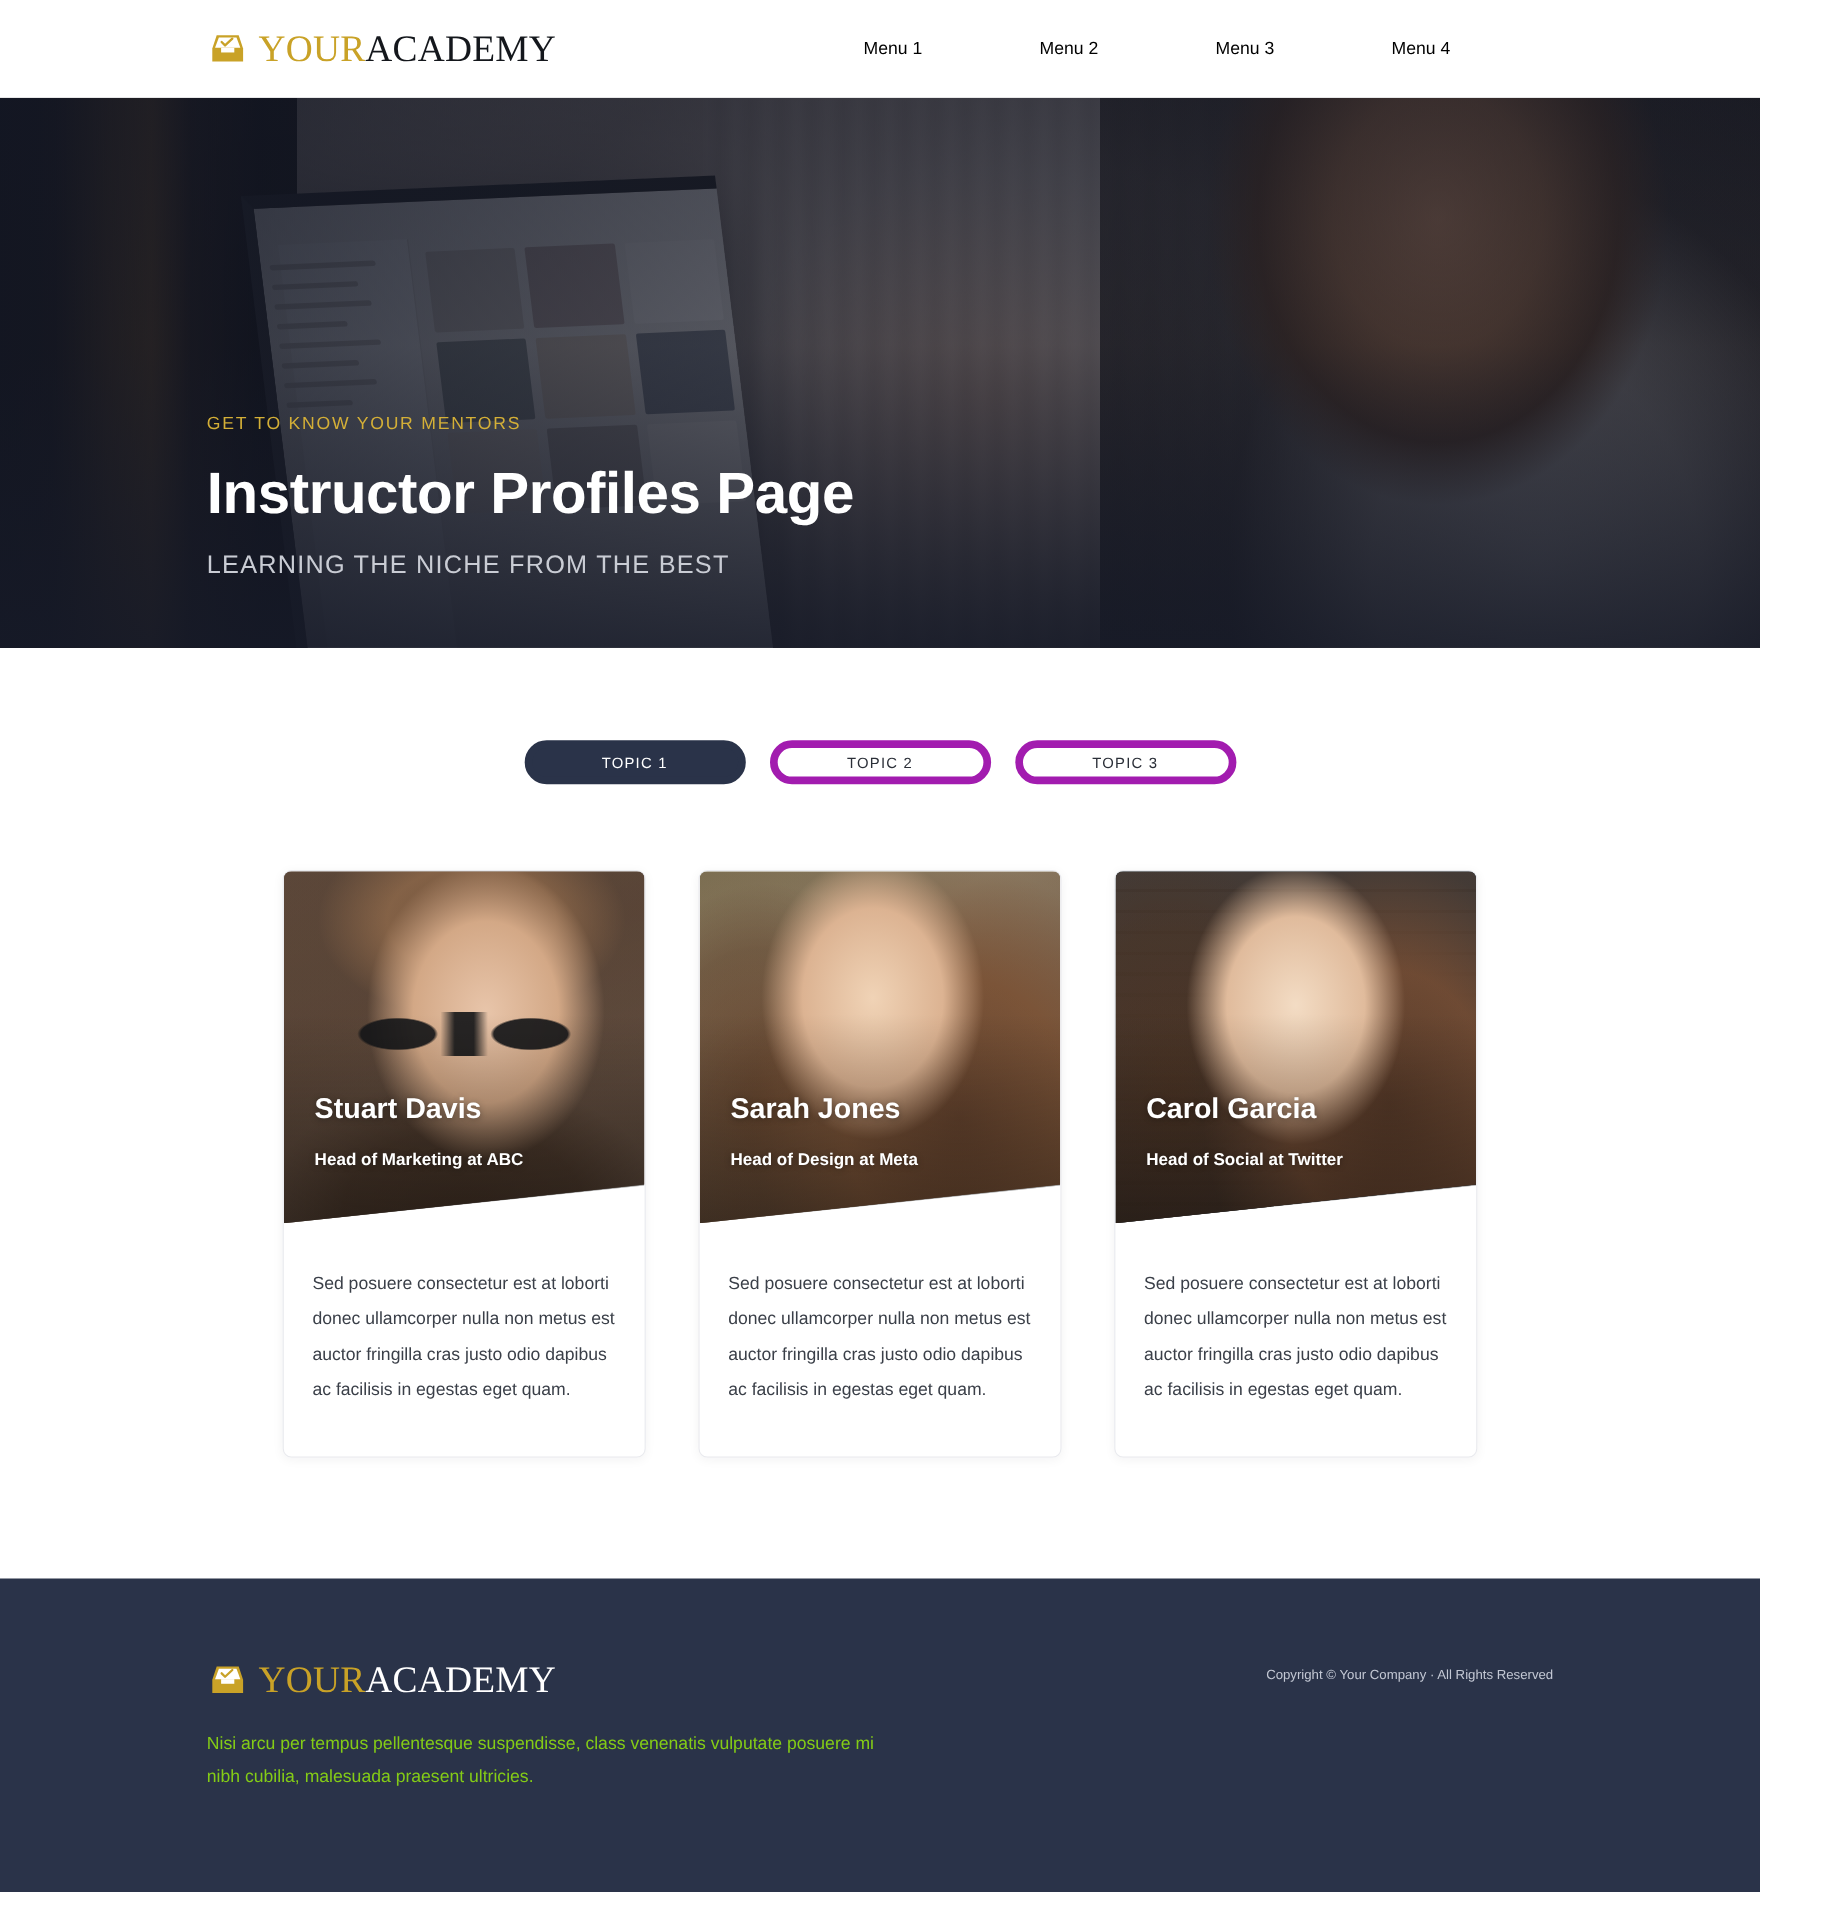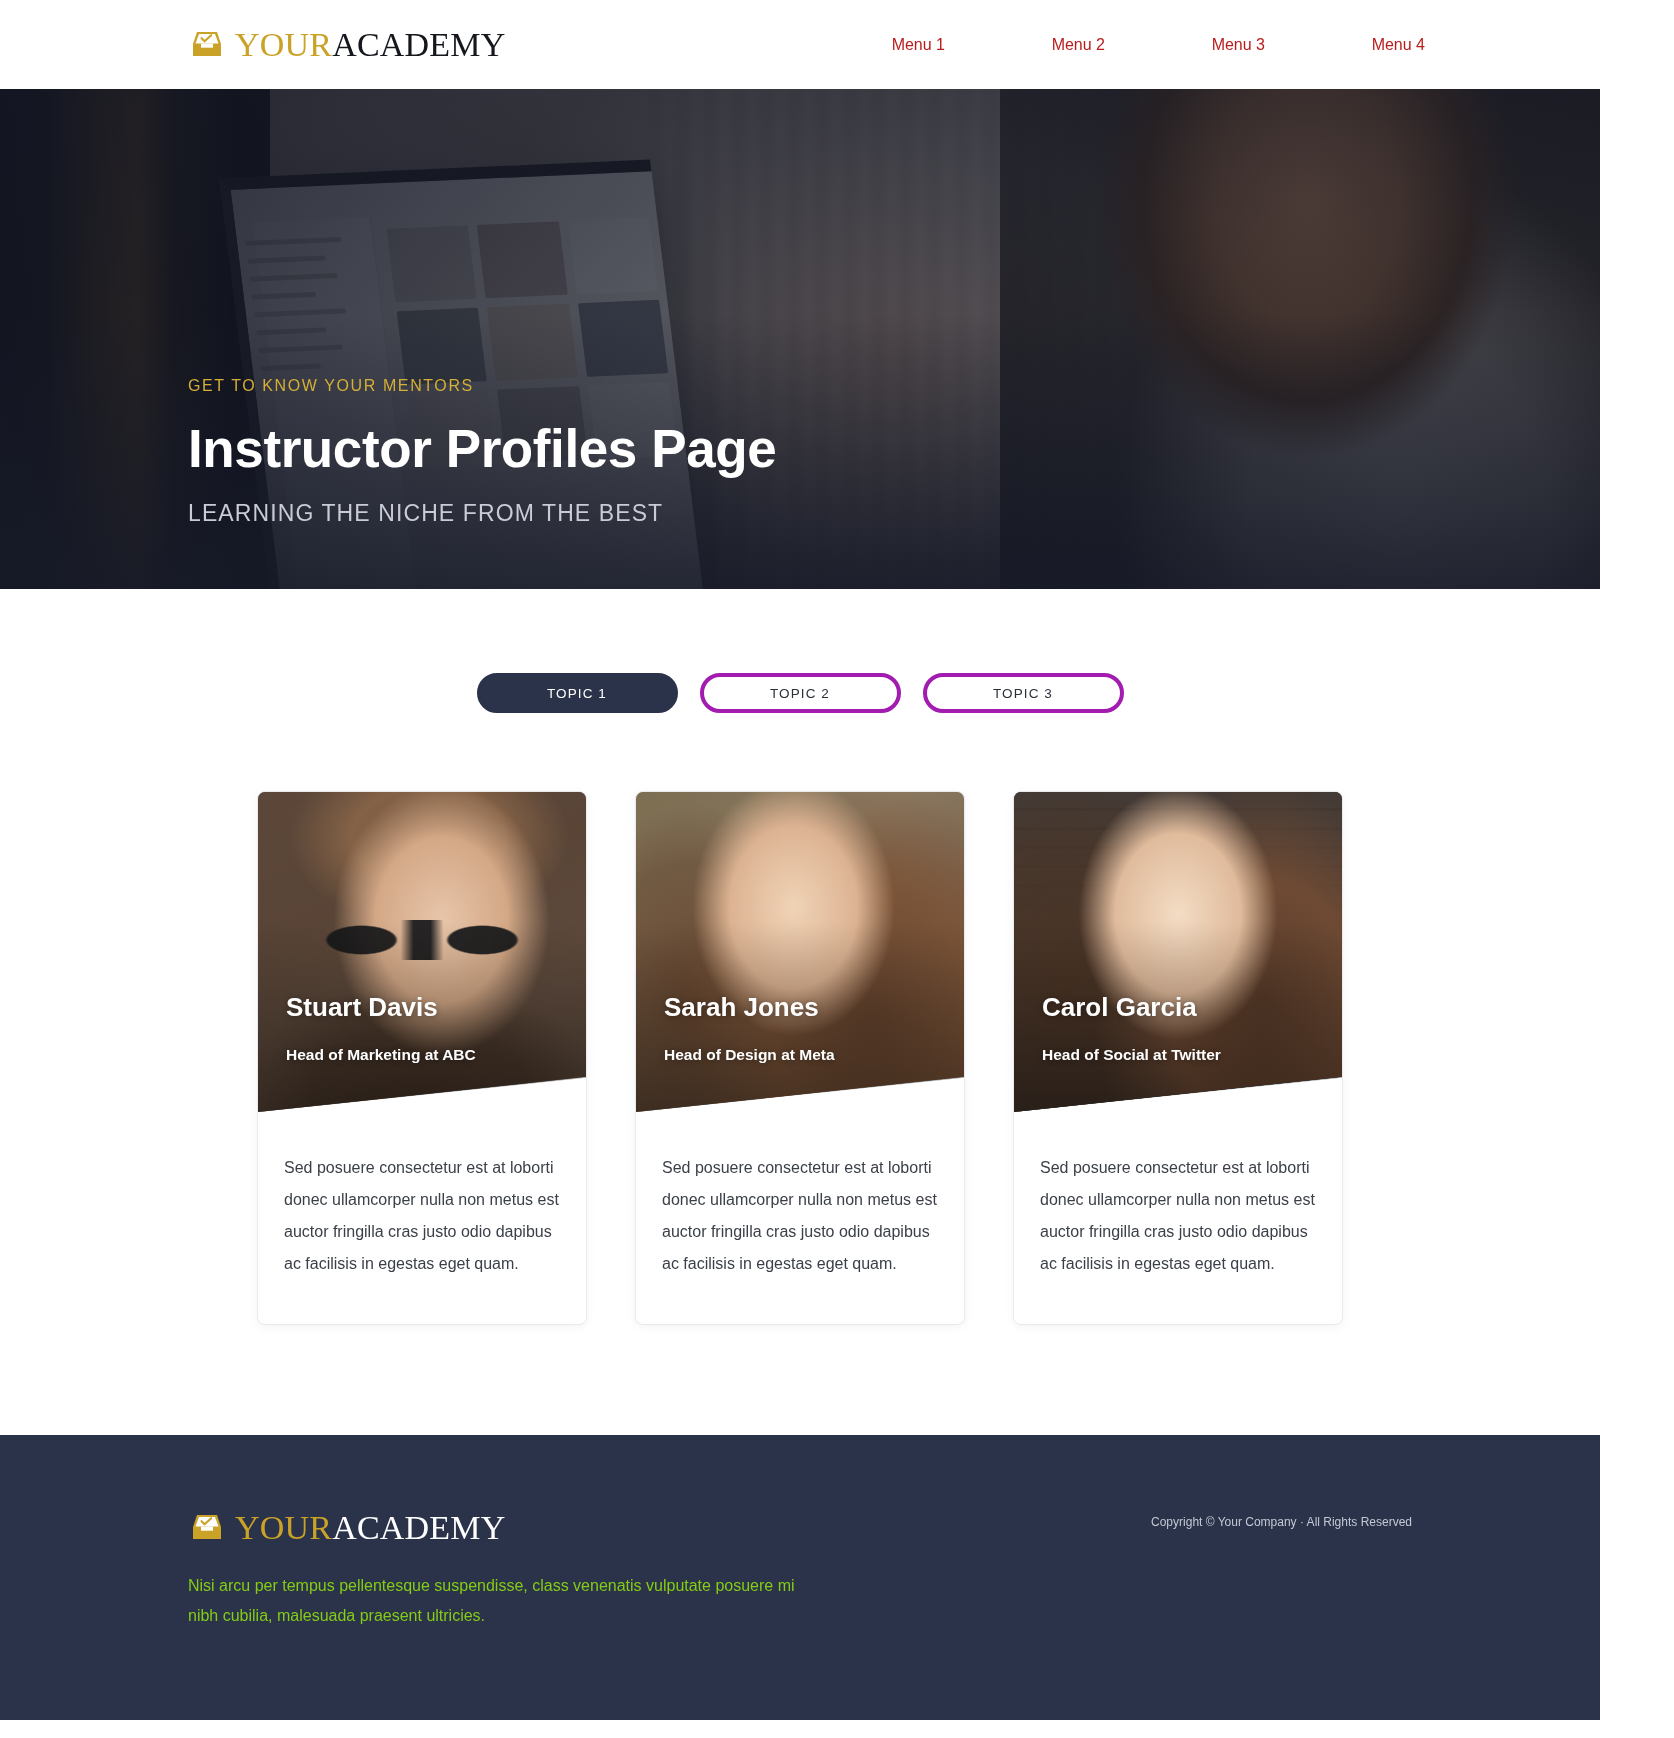--- a/index.html
+++ b/index.html
@@ -34,24 +34,24 @@
   .brand-academy { color: #14171c; }
 
   .main-nav {
     margin-left: auto;
     display: flex;
     align-items: center;
     padding-right: 175px;
   }
   .nav-link {
     font-size: 16px;
-    color: #b91c1c;
+    color: #000000;
     text-decoration: none;
     width: 160px;
-    text-align: right;
+    text-align: left;
     line-height: 1;
   }
 
   
   .hero {
     position: relative;
     height: 500px;
     overflow: hidden;
     background: #16181f;
   }
@@ -164,21 +164,21 @@
     min-width: 201px;
     height: 40px;
     border-radius: 20px;
     display: flex; align-items: center; justify-content: center;
     font-size: 13.5px;
     letter-spacing: 1.1px;
     text-transform: uppercase;
     cursor: pointer;
     background: #ffffff;
     color: #2b2f38;
-    border: 4px solid #a21caf;
+    border: 7px solid #a21caf;
   }
   .tab.is-active {
     background: #2a3349;
     color: #ffffff;
     border-color: #2a3349;
   }
 
   
   .cards {
     display: flex;

